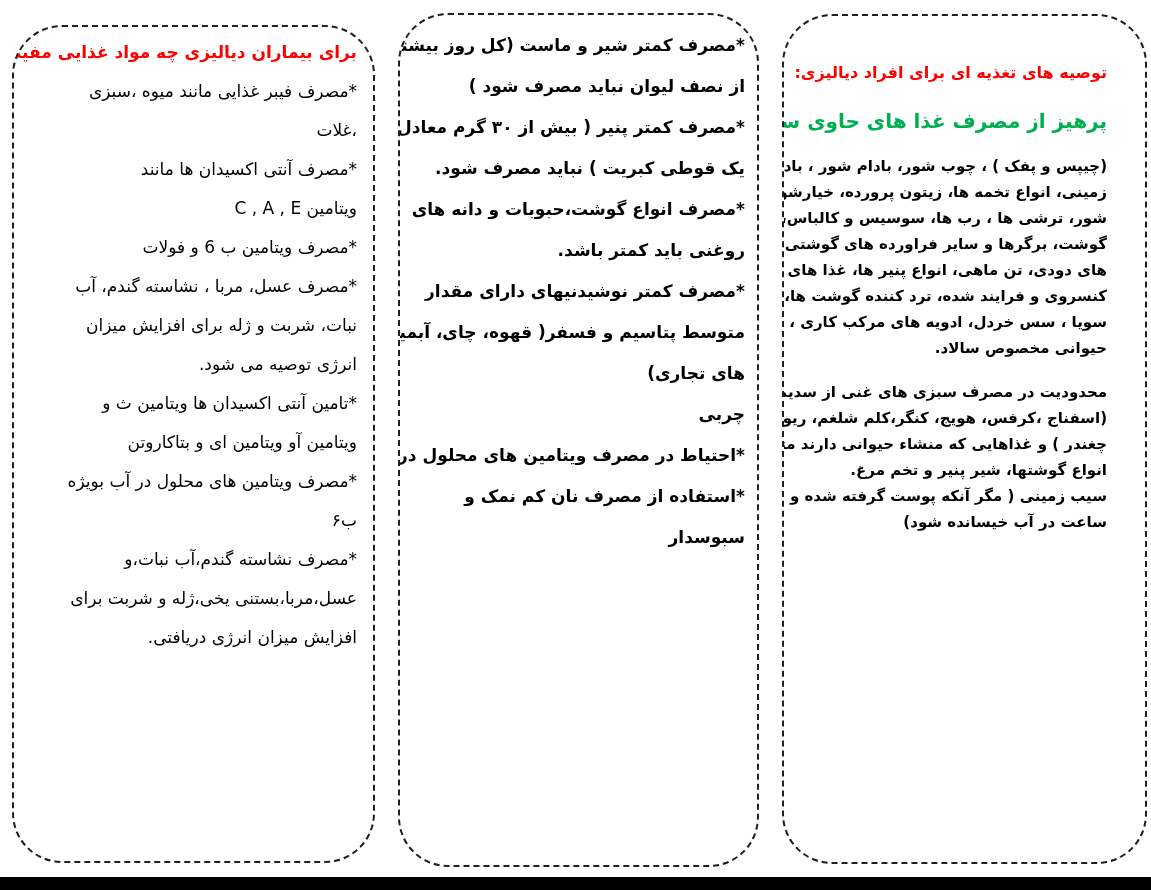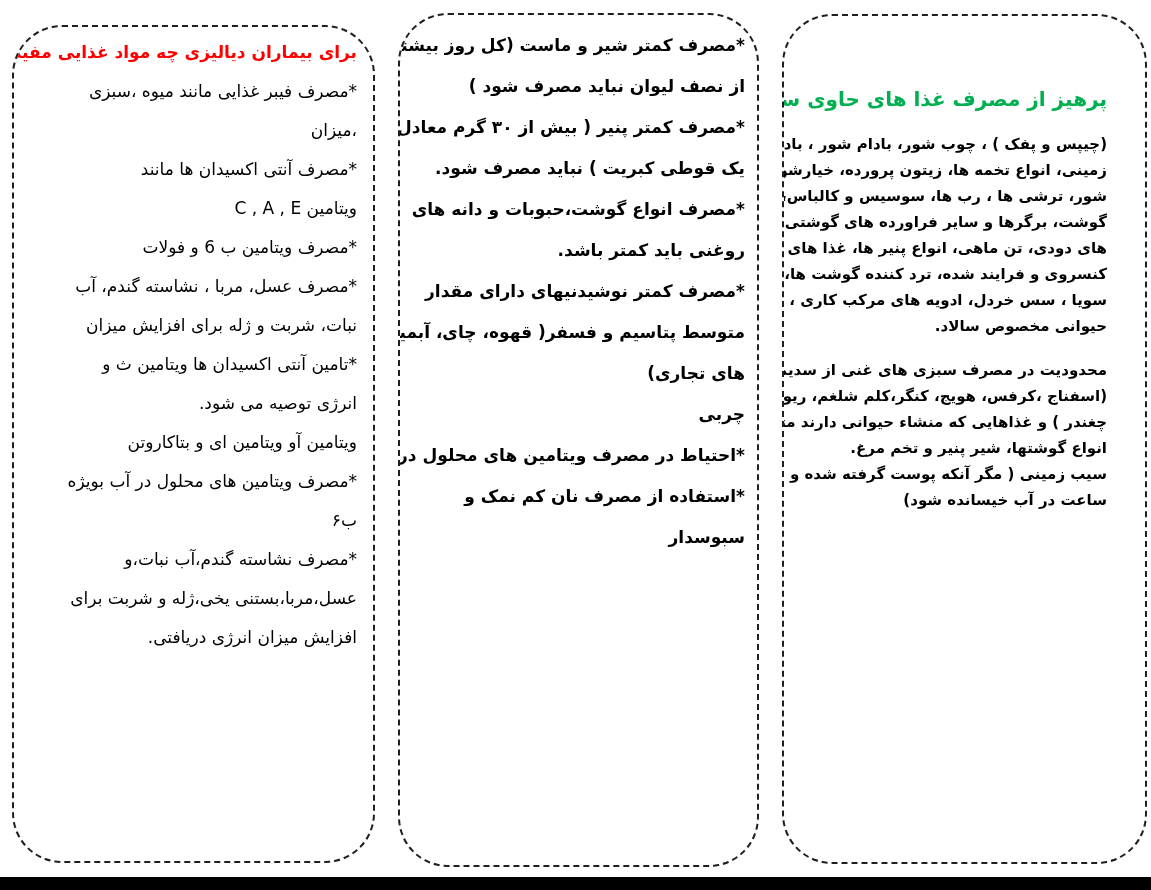--- a/index.html
+++ b/index.html
@@ -62,28 +62,28 @@
 </style>
 </head>
 <body>
 
 <section class="panel panel-left">
   <div>
       <div class="left-title-line">برای بیماران دیالیزی چه مواد غذایی مفید</div>
     </div>
   <div>
       <div class="left-body-line">*مصرف فیبر غذایی مانند میوه ،سبزی</div>
-      <div class="left-body-line">،میزان</div>
+      <div class="left-body-line">،غلات</div>
       <div class="left-body-line">*مصرف آنتی اکسیدان ها مانند</div>
       <div class="left-body-line">ویتامین C , A , E</div>
       <div class="left-body-line">*مصرف ویتامین ب 6 و فولات</div>
       <div class="left-body-line">*مصرف عسل، مربا ، نشاسته گندم، آب</div>
       <div class="left-body-line">نبات، شربت و ژله برای افزایش میزان</div>
+      <div class="left-body-line">انرژی توصیه می شود.</div>
       <div class="left-body-line">*تامین آنتی اکسیدان ها ویتامین ث و</div>
-      <div class="left-body-line">انرژی توصیه می شود.</div>
       <div class="left-body-line">ویتامین آو ویتامین ای و بتاکاروتن</div>
       <div class="left-body-line">*مصرف ویتامین های محلول در آب بویژه</div>
       <div class="left-body-line">ب۶</div>
       <div class="left-body-line">*مصرف نشاسته گندم،آب نبات،و</div>
       <div class="left-body-line">عسل،مربا،بستنی یخی،ژله و شربت برای</div>
       <div class="left-body-line">افزایش میزان انرژی دریافتی.</div>
     </div>
 </section>
 
 <section class="panel panel-middle">
@@ -98,20 +98,21 @@
       <div class="mid-body-line">متوسط پتاسیم و فسفر( قهوه، چای، آبمیوه</div>
       <div class="mid-body-line">های تجاری)</div>
       <div class="mid-body-line">چربی</div>
       <div class="mid-body-line">*احتیاط در مصرف ویتامین های محلول در</div>
       <div class="mid-body-line">*استفاده از مصرف نان کم نمک و</div>
       <div class="mid-body-line">سبوسدار</div>
     </div>
 </section>
 
 <section class="panel panel-right">
+  <div class="right-title">توصیه های تغذیه ای برای افراد دیالیزی:</div>
   <div class="right-subtitle">پرهیز از مصرف غذا های حاوی سدیم بالا :</div>
   <div class="right-para-1">
       <div class="right-body-line">(چیپس و پفک ) ، چوب شور، بادام شور ، بادام</div>
       <div class="right-body-line">زمینی، انواع تخمه ها، زیتون پرورده، خیارشور،کلم</div>
       <div class="right-body-line">شور، ترشی ها ، رب ها، سوسیس و کالباس،کنسرو</div>
       <div class="right-body-line">گوشت، برگرها و سایر فراورده های گوشتی و ماهی</div>
       <div class="right-body-line">های دودی، تن ماهی، انواع پنیر ها، غذا های شور و</div>
       <div class="right-body-line">کنسروی و فرایند شده، ترد کننده گوشت ها، سس</div>
       <div class="right-body-line">سویا ، سس خردل، ادویه های مرکب کاری ،</div>
       <div class="right-body-line">حیوانی مخصوص سالاد.</div>

